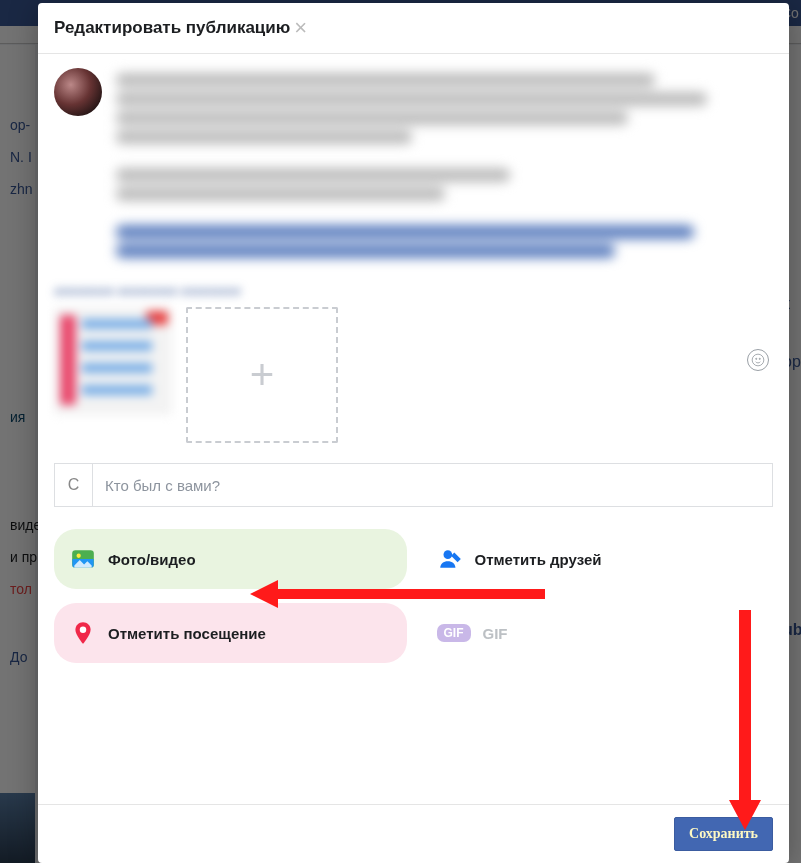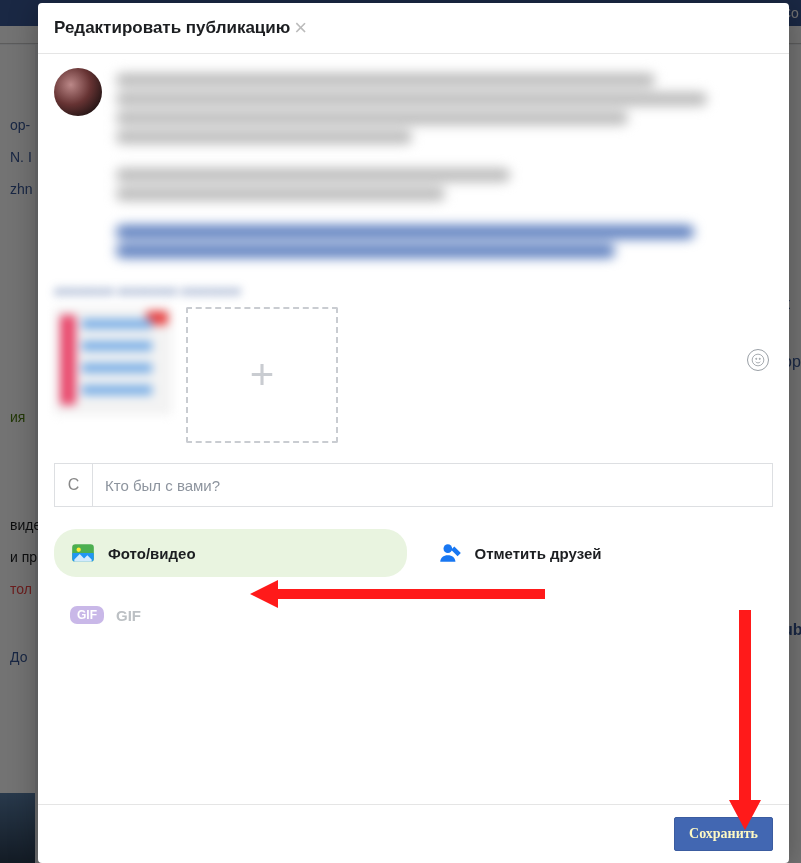--- a/index.html
+++ b/index.html
@@ -87,21 +87,21 @@
     border-right:1px solid #dddfe2; color:#888; font-size:16px;
   }
   .tag-with input {
     flex:1; border:0; padding:0 12px; font-size:15px; color:#616770; outline:none;
   }
   .tag-with input::placeholder{color:#8d949e;}
 
   .options { display:grid; grid-template-columns:1fr 1fr; gap:14px; margin-top:22px;}
   .opt {
     display:flex; align-items:center; gap:12px;
-    height:48px; padding:0 16px; border-radius:22px; font-size:15px; font-weight:600;
+    height:60px; padding:0 16px; border-radius:22px; font-size:15px; font-weight:600;
     cursor:pointer; color:#1c1e21;
   }
   .opt .ic{width:26px;height:26px;display:flex;align-items:center;justify-content:center;}
   .opt-photo{background:#e9f4e0;}
   .opt-tag{background:#fff;}
   .opt-feel{background:#fff;}
   .opt-checkin{background:#fce4ec;}
   .opt-gif{background:#fff;}
   .gif-badge{background:#c9b8e8;color:#fff;border-radius:7px;padding:2px 7px;font-size:12px;font-weight:700;}
   .gif-label{color:#bcc0c4;font-weight:700;}
@@ -130,21 +130,21 @@
 <div class="bg-main">
   <div class="bg-topbar"></div>
   <div class="bg-topright">Со</div>
   <div class="bg-topbar2"></div>
   <div class="bg-leftcol">
     <div style="height:40px"></div>
     <div>ор-</div>
     <div>N. I</div>
     <div>zhn</div>
     <div style="height:180px"></div>
-    <div style="color:#4d7c0f">ия</div>
+    <div style="color:#0c4a6e">ия</div>
     <div style="height:60px"></div>
     <div style="color:#1c1e21">видео</div>
     <div style="color:#1c1e21">и пр</div>
     <div style="color:#ef4444"> тол</div>
     <div style="height:20px"></div>
     <div>До</div>
   </div>
   <div class="bg-photo"></div>
   <div class="bg-rightcol">
     <div style="height:170px"></div>
@@ -224,20 +224,29 @@
       <div class="opt opt-tag">
         <span class="ic">
           <svg width="26" height="26" viewBox="0 0 24 24">
               <circle cx="10" cy="8" r="4" fill="#1877f2"></circle>
               <path d="M3 20c0-3.5 3-6 7-6s7 2.5 7 6" fill="#1877f2"></path>
               <path d="M16 6l6 6-3 3-6-6 3-3z" fill="#1877f2"></path>
             </svg>
         </span>
         <span>Отметить друзей</span>
       </div>
+      <div class="opt opt-checkin">
+        <span class="ic">
+          <svg width="26" height="26" viewBox="0 0 24 24">
+              <path d="M12 2c-4 0-7 3-7 7 0 5 7 13 7 13s7-8 7-13c0-4-3-7-7-7z" fill="#f02849"></path>
+              <circle cx="12" cy="9" r="3" fill="#fff"></circle>
+            </svg>
+        </span>
+        <span>Отметить посещение</span>
+      </div>
       <div class="opt opt-gif">
         <span class="gif-badge">GIF</span>
         <span class="gif-label">GIF</span>
       </div>
     </div>
 
   </div>
 
   <div class="modal-footer">
     <div class="btn btn-primary">

